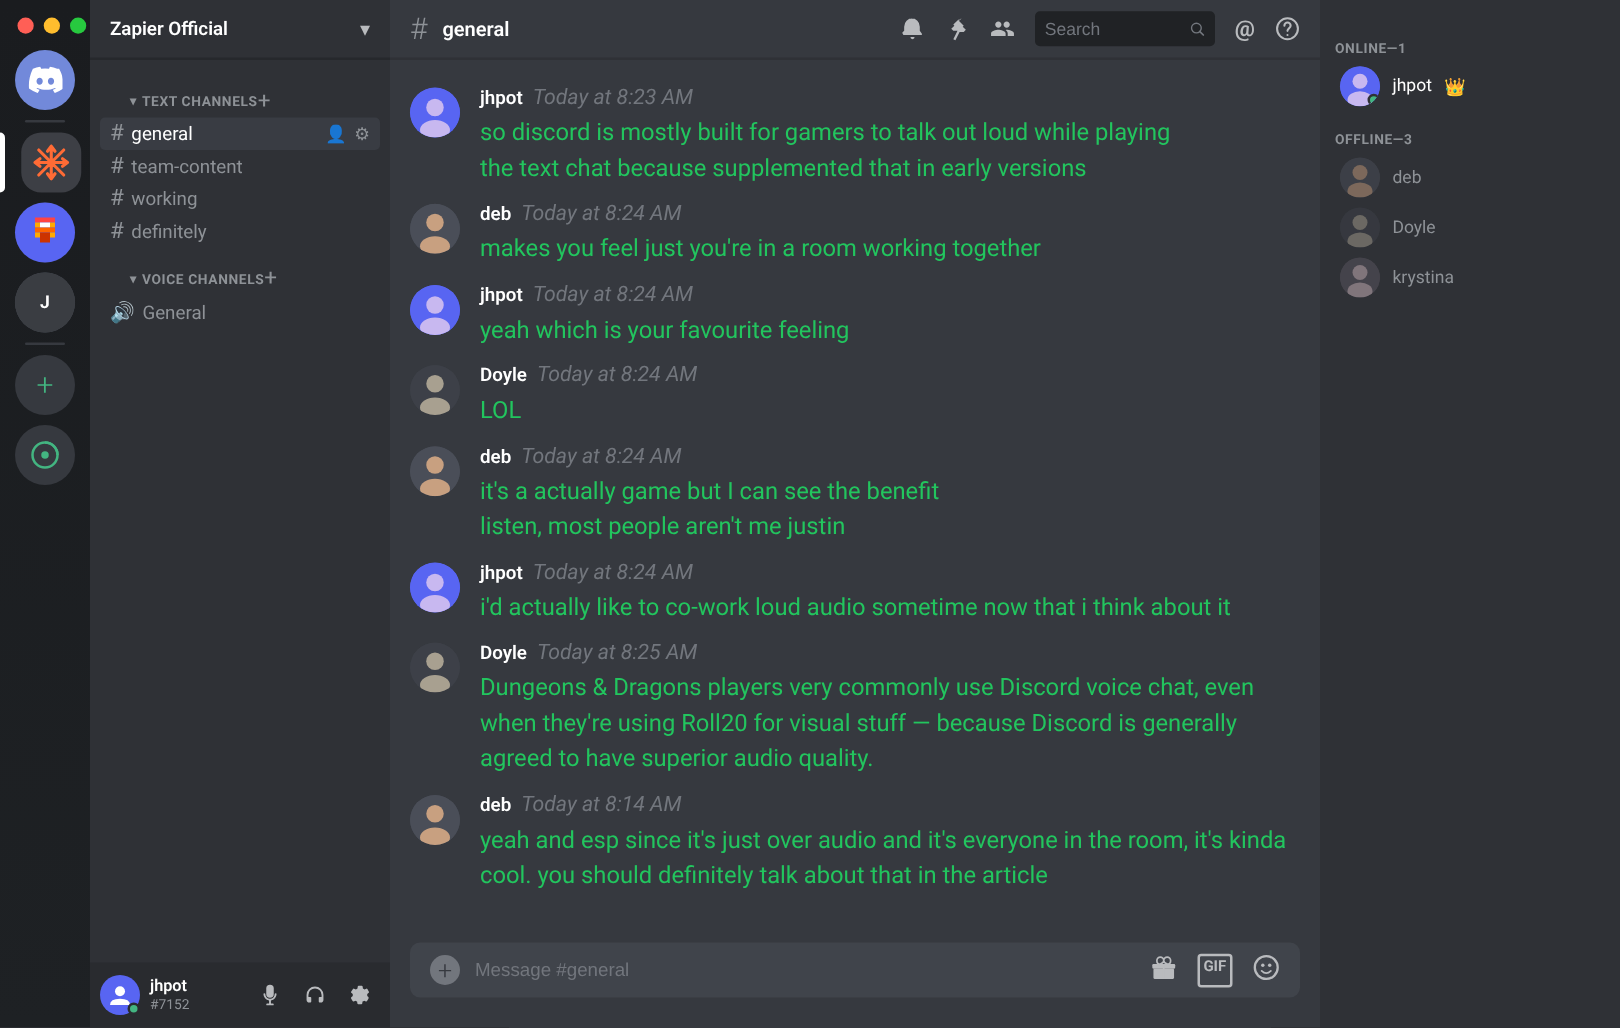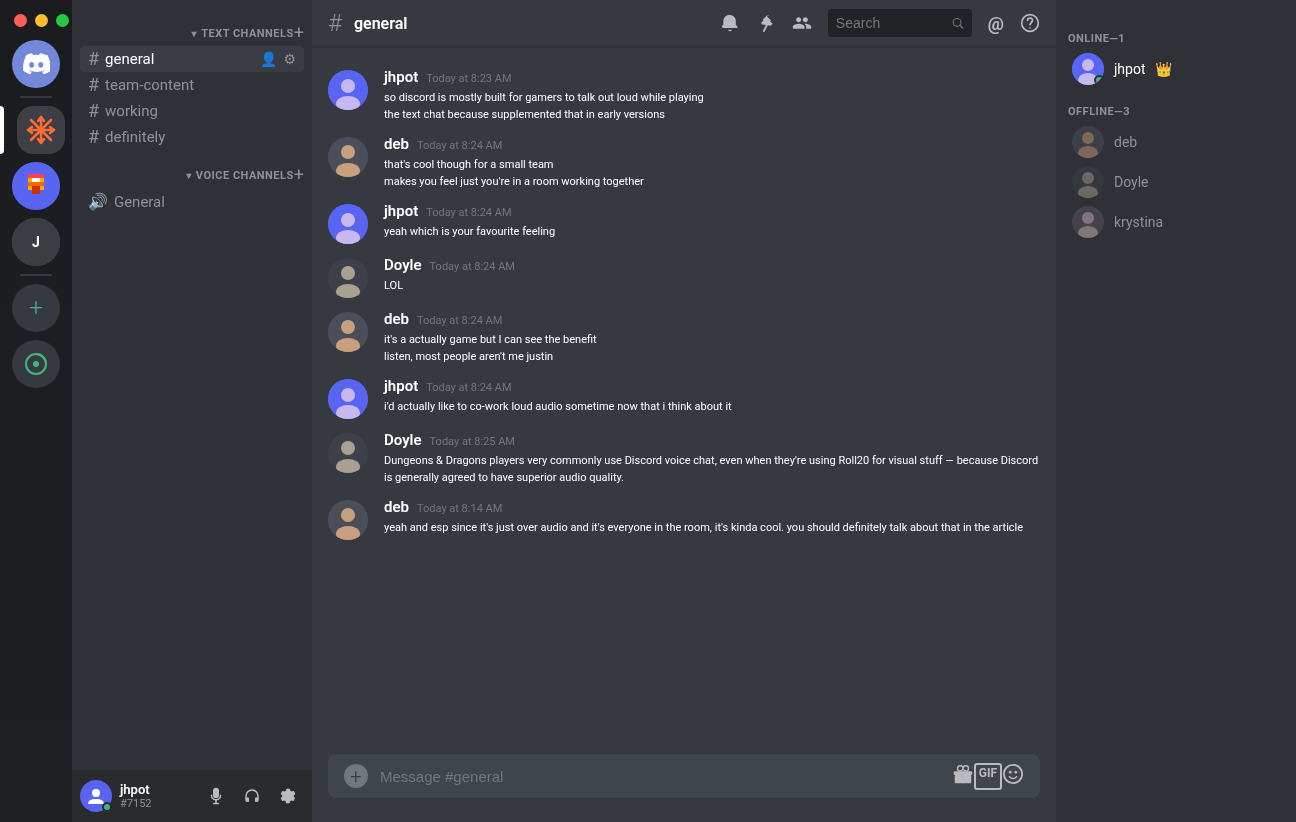--- a/index.html
+++ b/index.html
@@ -152,21 +152,21 @@
     .channel-list {
       flex: 1;
       overflow-y: auto;
       padding: 8px 0;
     }
 
     .channel-category {
       padding: 16px 8px 4px 8px;
       display: flex;
       align-items: center;
-      justify-content: flex-end;
+      justify-content: flex-start;
       margin-left: 24px;
     }
 
     .category-label {
       font-size: 11px;
       font-weight: 700;
       color: #8e9297;
       text-transform: uppercase;
       letter-spacing: 0.5px;
       display: flex;
@@ -400,27 +400,28 @@
       margin-bottom: 4px;
     }
 
     .message-author {
       font-size: 15px;
       font-weight: 600;
       color: #fff;
     }
 
     .message-timestamp {
-      font-size: 11px;
+      font-size: 17px;
       color: #72767d;
+      font-style: italic;
     }
 
     .message-text {
-      font-size: 11px;
-      color: #ffffff;
+      font-size: 19px;
+      color: #22c55e;
       line-height: 1.5;
     }
 
     
     .message-input-area {
       padding: 0 16px 24px 16px;
       flex-shrink: 0;
     }
 
     .message-input-wrapper {
@@ -453,20 +454,21 @@
       border: none;
       outline: none;
       color: #dcddde;
       font-size: 15px;
     }
 
     .message-input::placeholder { color: #72767d; }
 
     .input-icons {
       display: flex;
+      gap: 16px;
       color: #b9bbbe;
       font-size: 20px;
     }
 
     .input-icon {
       cursor: pointer;
     }
 
     
     .members-sidebar {
@@ -613,20 +615,24 @@
       <svg width="24" height="24" viewBox="0 0 24 24" fill="#43b581">
         <circle cx="12" cy="12" r="10" fill="none" stroke="#43b581" stroke-width="2"></circle>
         <path d="M12 2 A10 10 0 0 1 22 12" stroke="#43b581" stroke-width="2" fill="none"></path>
         <circle cx="12" cy="12" r="3" fill="#43b581"></circle>
       </svg>
     </div>
   </div>
 
   <div class="channel-sidebar">
 
+    <div class="server-header">
+      <span class="server-header-name">Zapier Official</span>
+      <span class="server-header-chevron">▾</span>
+    </div>
 
     <div class="channel-list">
 
       <div class="channel-category">
         <span class="category-label">TEXT CHANNELS</span>
         <span class="category-add">+</span>
       </div>
 
       <div class="channel-item active">
         <span class="channel-hash">#</span>
@@ -769,21 +775,20 @@
             <circle cx="20" cy="20" r="20" fill="#4a4e58"></circle>
             <circle cx="20" cy="15" r="7" fill="#c8a080"></circle>
             <ellipse cx="20" cy="34" rx="12" ry="8" fill="#c8a080"></ellipse>
           </svg>
         </div>
         <div class="message-content">
           <div class="message-header">
             <span class="message-author">deb</span>
             <span class="message-timestamp">Today at 8:24 AM</span>
           </div>
-          <div class="message-text">that's cool though for a small team</div>
           <div class="message-text">makes you feel just you're in a room working together</div>
         </div>
       </div>
 
       <div class="message-group">
         <div class="avatar av-jhpot">
           <svg width="40" height="40" viewBox="0 0 40 40">
             <circle cx="20" cy="20" r="20" fill="#5865f2"></circle>
             <circle cx="20" cy="16" r="7" fill="#c8b8f0"></circle>
             <ellipse cx="20" cy="34" rx="12" ry="8" fill="#c8b8f0"></ellipse>

